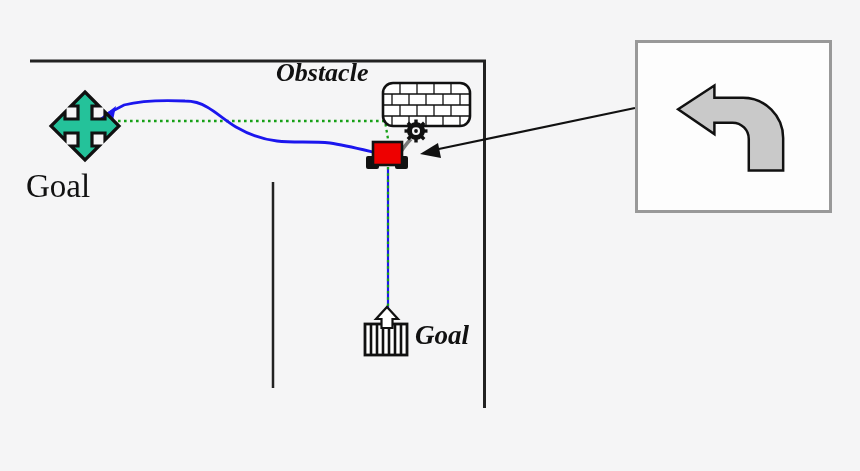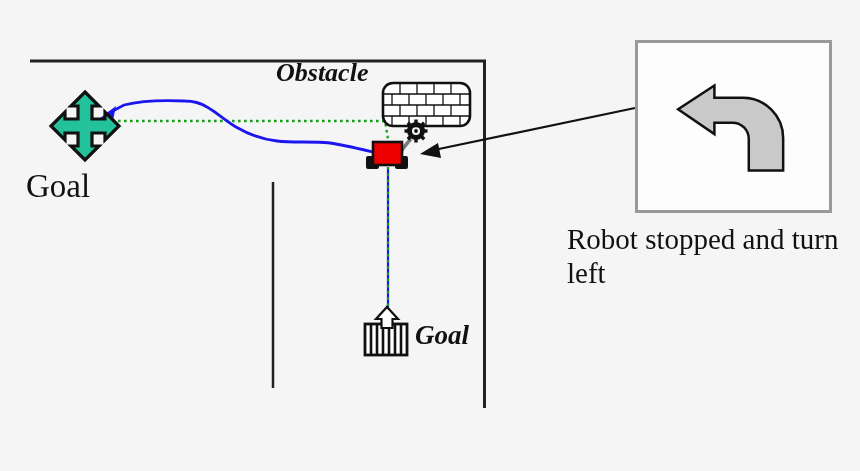--- a/index.html
+++ b/index.html
@@ -143,18 +143,14 @@
   <div class="label" id="goal-label">Goal</div>
   <div class="label bold" id="home-label">Goal</div>
 
   <div id="callout-panel">
     <svg width="197" height="167" viewBox="0 0 200 170">
       <path d="M 42,67 L 80,42 L 80,55 L 110,55 A 42,42 0 0 1 152,97 L 152,131
                L 116,131 L 116,98 A 17,17 0 0 0 99,81 L 80,81 L 80,93 Z" style="fill:var(--turn-arrow-fill);stroke:var(--ink)" stroke-width="2.6" stroke-linejoin="miter"></path>
     </svg>
   </div>
 
-  <div id="callout-caption">
-    <div>Robot stopped and turn</div>
-    <div>left</div>
-  </div>
 
 </div>
 
 </body></html>

